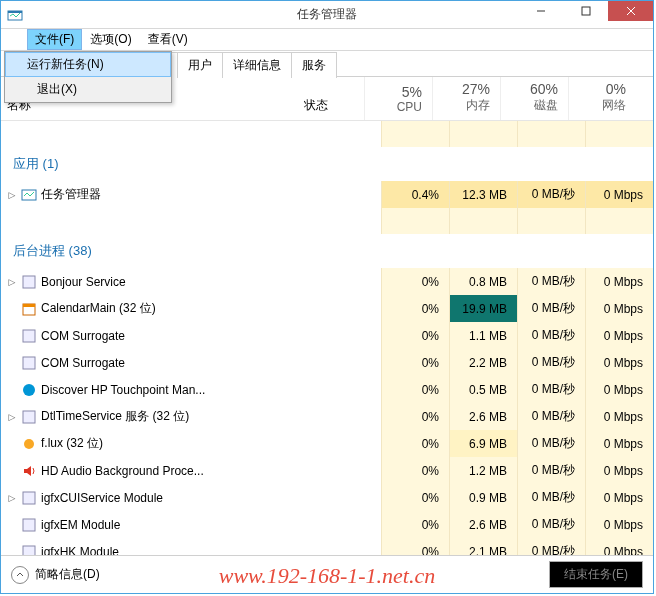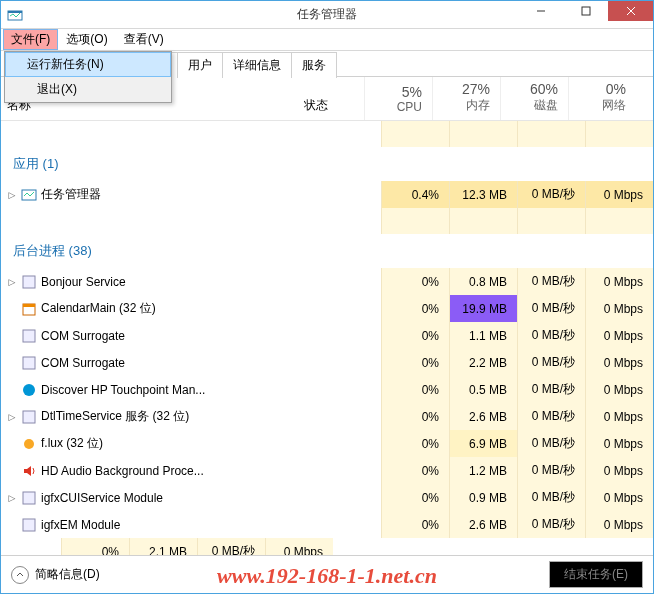--- a/index.html
+++ b/index.html
@@ -7,21 +7,21 @@
 .window { width: 654px; height: 594px; border: 1px solid #4aa3df; display: flex; flex-direction: column; position: relative; }
 .titlebar { height: 28px; background: linear-gradient(#fff, #fff); display: flex; align-items: center; border-bottom: 1px solid #d8d8d8; position: relative; }
 .titlebar-icon { width: 16px; height: 16px; margin: 0 6px; }
 .titlebar-title { position: absolute; left: 50%; transform: translateX(-50%); color: #333; font-size: 12px; }
 .win-btns { position: absolute; right: 0; top: 0; display: flex; }
 .win-btn { width: 45px; height: 20px; display: flex; align-items: center; justify-content: center; color: #333; cursor: default; }
 .win-btn.close { background: #c75050; color: #fff; width: 45px; height: 20px; }
 .win-btn svg { width: 10px; height: 10px; }
 .menubar { height: 22px; display: flex; align-items: center; padding: 0 2px; border-bottom: 1px solid #d8d8d8; }
 .menu-item { padding: 2px 8px; cursor: default; }
-.menu-item.active { background: #fca5a5; border: 1px solid #7eb4ea; padding: 1px 7px; }
+.menu-item.active { background: #7dd3fc; border: 1px solid #7eb4ea; padding: 1px 7px; margin-left: 24px; }
 .dropdown { position: absolute; top: 50px; left: 3px; width: 168px; background: #f0f0f0; border: 1px solid #a0a0a0; box-shadow: 2px 2px 4px rgba(0,0,0,0.2); z-index: 100; }
 .dropdown-item { padding: 4px 8px 4px 32px; cursor: default; }
 .dropdown-item.highlight { background: #cde8ff; border: 1px solid #7bc0f7; padding: 3px 7px 3px 21px; }
 .tabs { height: 26px; display: flex; align-items: center; border-bottom: 1px solid #d0d0d0; padding-left: 2px; }
 .tab { padding: 4px 10px; border: 1px solid #d0d0d0; border-bottom: none; background: #fff; margin-right: -1px; cursor: default; position: relative; top: 1px; }
 .tab:last-of-type { border-right: 1px solid #d0d0d0; }
 .tab.hidden-behind { visibility: hidden; }
 .header-row { display: flex; height: 44px; border-bottom: 1px solid #e5e5e5; }
 .col-name { flex: 1; display: flex; align-items: flex-end; padding: 0 6px 6px 6px; }
 .col-status { width: 60px; display: flex; align-items: flex-end; padding-bottom: 6px; justify-content: flex-start; }
@@ -29,29 +29,29 @@
 .col-num .pct { font-size: 14px; color: #555; }
 .col-num .lbl { color: #666; }
 .body-scroll { flex: 1; overflow-y: scroll; position: relative; }
 .group-label { padding: 8px 6px 8px 12px; color: #1a6fb0; font-size: 13px; height: 34px; display: flex; align-items: center; }
 .row { display: flex; height: 27px; align-items: center; }
 .row .cell-name { flex: 1; display: flex; align-items: center; padding-left: 6px; gap: 4px; white-space: nowrap; overflow: hidden; }
 .row .cell-status { width: 60px; }
 .row .cell-val { width: 68px; text-align: right; padding-right: 10px; height: 100%; display: flex; align-items: center; justify-content: flex-end; border-left: 1px solid #f2e6c2; }
 .heat-0 { background: #fff8dc; }
 .heat-1 { background: #fff3c4; }
-.heat-2 { background: #8b5cf6; }
+.heat-2 { background: #0f766e; }
 .heat-sel { background: #fde8a6; }
 .expander { width: 10px; color: #666; font-size: 9px; display: inline-block; text-align: center; }
 .proc-icon { width: 16px; height: 16px; display: inline-flex; align-items: center; justify-content: center; }
 .footer { height: 38px; border-top: 1px solid #d0d0d0; display: flex; align-items: center; padding: 8px 10px; justify-content: space-between; }
 .fewer { display: flex; align-items: center; gap: 6px; cursor: default; }
 .fewer-circle { width: 18px; height: 18px; border: 1px solid #888; border-radius: 50%; display: flex; align-items: center; justify-content: center; }
 .end-btn { padding: 4px 14px; border: 1px solid #adadad; background: #000000; color: #888; }
-.watermark { position: absolute; bottom: 4px; left: 50%; transform: translateX(-50%); color: #e74c3c; font-family: Georgia, serif; font-size: 22px; font-style: italic; pointer-events: none; z-index: 200; font-weight: bold; }
+.watermark { position: absolute; bottom: 4px; left: 50%; transform: translateX(-50%); color: #e74c3c; font-family: Georgia, serif; font-size: 22px; font-style: italic; pointer-events: none; z-index: 200; }
 .spacer-row { height: 26px; display:flex; }
 .spacer-row .sp-name { flex:1; } .spacer-row .sp-status{width:60px;} .spacer-row .sp-val{width:68px;border-left:1px solid #f2e6c2;}
 ::-webkit-scrollbar { width: 17px; }
 ::-webkit-scrollbar-track { background: #f0f0f0; }
 ::-webkit-scrollbar-thumb { background: #c0c0c0; border: 1px solid #a0a0a0; }
 </style>
 </head>
 <body>
 
 <div class="window">
@@ -336,20 +336,29 @@
           <span>igfxEM Module</span>
         </div>
       <div class="cell-status"></div>
         <div class="cell-val heat-0">0%</div>
         <div class="cell-val heat-0">2.6 MB</div>
         <div class="cell-val heat-0">0 MB/秒</div>
         <div class="cell-val heat-0">0 Mbps</div>
     </div>
 
     <div class="row">
+      <div class="cell-name">
+          <span class="expander"></span>
+          <span class="proc-icon">
+            <svg viewBox="0 0 16 16">
+              <rect x="2" y="2" width="12" height="12" fill="#eef" stroke="#88a"></rect>
+            </svg>
+          </span>
+          <span>igfxHK Module</span>
+        </div>
       <div class="cell-status"></div>
         <div class="cell-val heat-0">0%</div>
         <div class="cell-val heat-0">2.1 MB</div>
         <div class="cell-val heat-0">0 MB/秒</div>
         <div class="cell-val heat-0">0 Mbps</div>
     </div>
 
   </div>
 
   <div class="footer">

